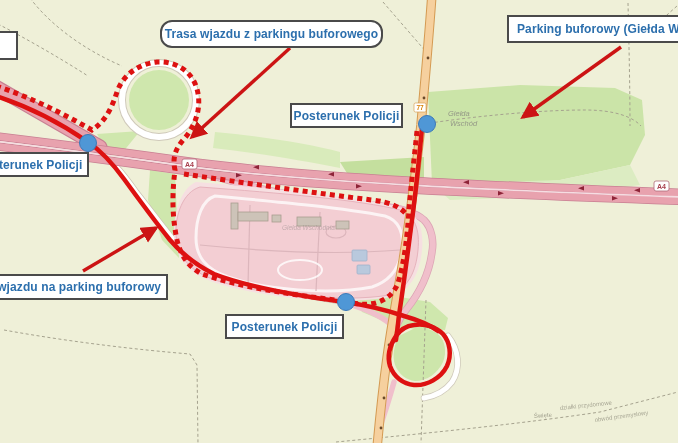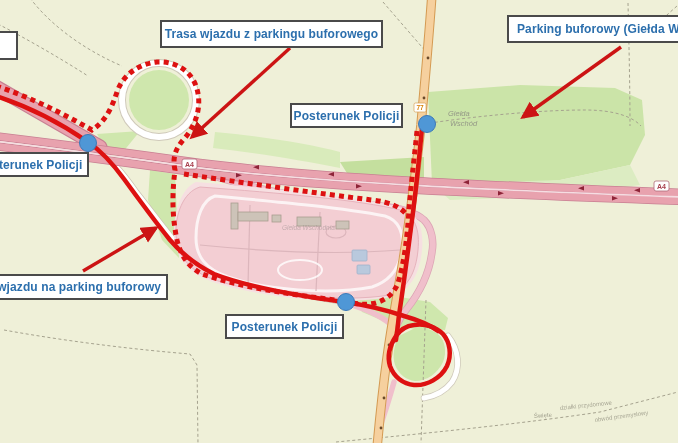--- a/index.html
+++ b/index.html
@@ -161,21 +161,21 @@
     <path d="M 83,271 L 156,228" marker-end="url(#ah)"></path>
   </g>
 
   <g fill="#4f97d6" stroke="#3d7ab8" stroke-width="1">
     <circle cx="88" cy="143" r="8.5"></circle>
     <circle cx="427" cy="124" r="8.5"></circle>
     <circle cx="346" cy="302" r="8.5"></circle>
   </g>
 </svg>
 
-<div class="callout" style="left:160px;top:20px;width:223px;height:28px;">
+<div class="callout" style="left:160px;top:20px;width:223px;height:28px;border-radius:12px;">
   <span>Trasa wjazdu z parkingu buforowego</span>
 </div>
 
 <div class="callout" style="left:507px;top:15px;width:230px;height:28px;justify-content:flex-start;">
   <span>Parking buforowy (Giełda Wsc</span>
 </div>
 
 <div class="callout" style="left:290px;top:103px;width:113px;height:25px;">
   <span>Posterunek Policji</span>
 </div>

